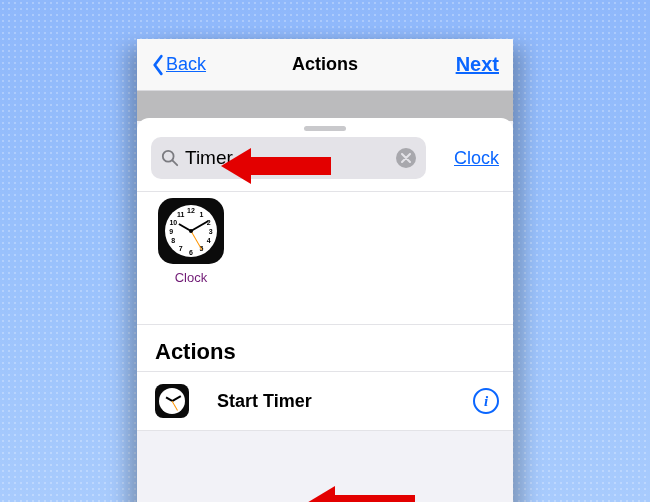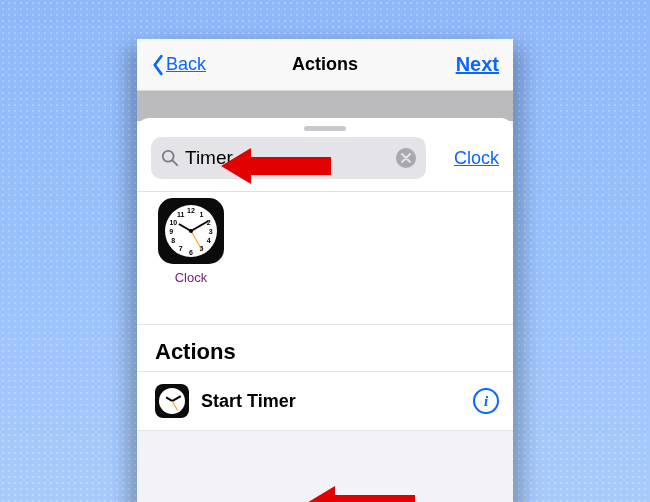--- a/index.html
+++ b/index.html
@@ -53,21 +53,21 @@
     width: 52px; height: 52px; border-radius: 50%; background:#fff; position:relative;
   }
   .clockface .num { position:absolute; font-size:7px; font-weight:600; color:#000; transform:translate(-50%,-50%);}
   .clockface .hand { position:absolute; left:50%; top:50%; background:#000; transform-origin: bottom center;}
   .clockface .hand.h { width:2px; height:14px; transform: translate(-50%,-100%) rotate(300deg); }
   .clockface .hand.m { width:2px; height:20px; transform: translate(-50%,-100%) rotate(60deg);}
   .clockface .hand.s { width:1px; height:22px; background:#ff9500; transform: translate(-50%,-100%) rotate(150deg);}
   .clockface .pin { position:absolute; left:50%; top:50%; width:4px; height:4px; background:#000; border-radius:50%; transform:translate(-50%,-50%);}
   .app-label { font-size: 13px; color:#701a75; margin-top: 6px;}
   .action-row {
-    display:flex; align-items:center; height: 58px; padding: 0 14px 0 18px; gap: 12px;
+    display:flex; align-items:center; height: 58px; padding: 0 14px 0 18px; gap: 28px;
   }
   .action-row .mini-icon {
     width: 34px; height: 34px; border-radius: 8px; background:#0b0b0b; display:flex; align-items:center; justify-content:center; flex:none;
   }
   .action-row .mini-icon .miniclock { width:26px; height:26px; border-radius:50%; background:#fff; position:relative;}
   .miniclock .mh { position:absolute; left:50%; top:50%; width:1.5px; height:7px; background:#000; transform-origin:bottom center; transform:translate(-50%,-100%) rotate(300deg);}
   .miniclock .mm { position:absolute; left:50%; top:50%; width:1.5px; height:10px; background:#000; transform-origin:bottom center; transform:translate(-50%,-100%) rotate(60deg);}
   .miniclock .ms { position:absolute; left:50%; top:50%; width:1px; height:11px; background:#ff9500; transform-origin:bottom center; transform:translate(-50%,-100%) rotate(150deg);}
   .action-label { font-size: 18px; font-weight: 600; color:#000; flex:1;}
   .info { width:26px; height:26px; border:2px solid #0a66ff; border-radius:50%; display:flex; align-items:center; justify-content:center; color:#0a66ff; font-family: Georgia, serif; font-style: italic; font-size:15px; font-weight:600; flex:none;}

